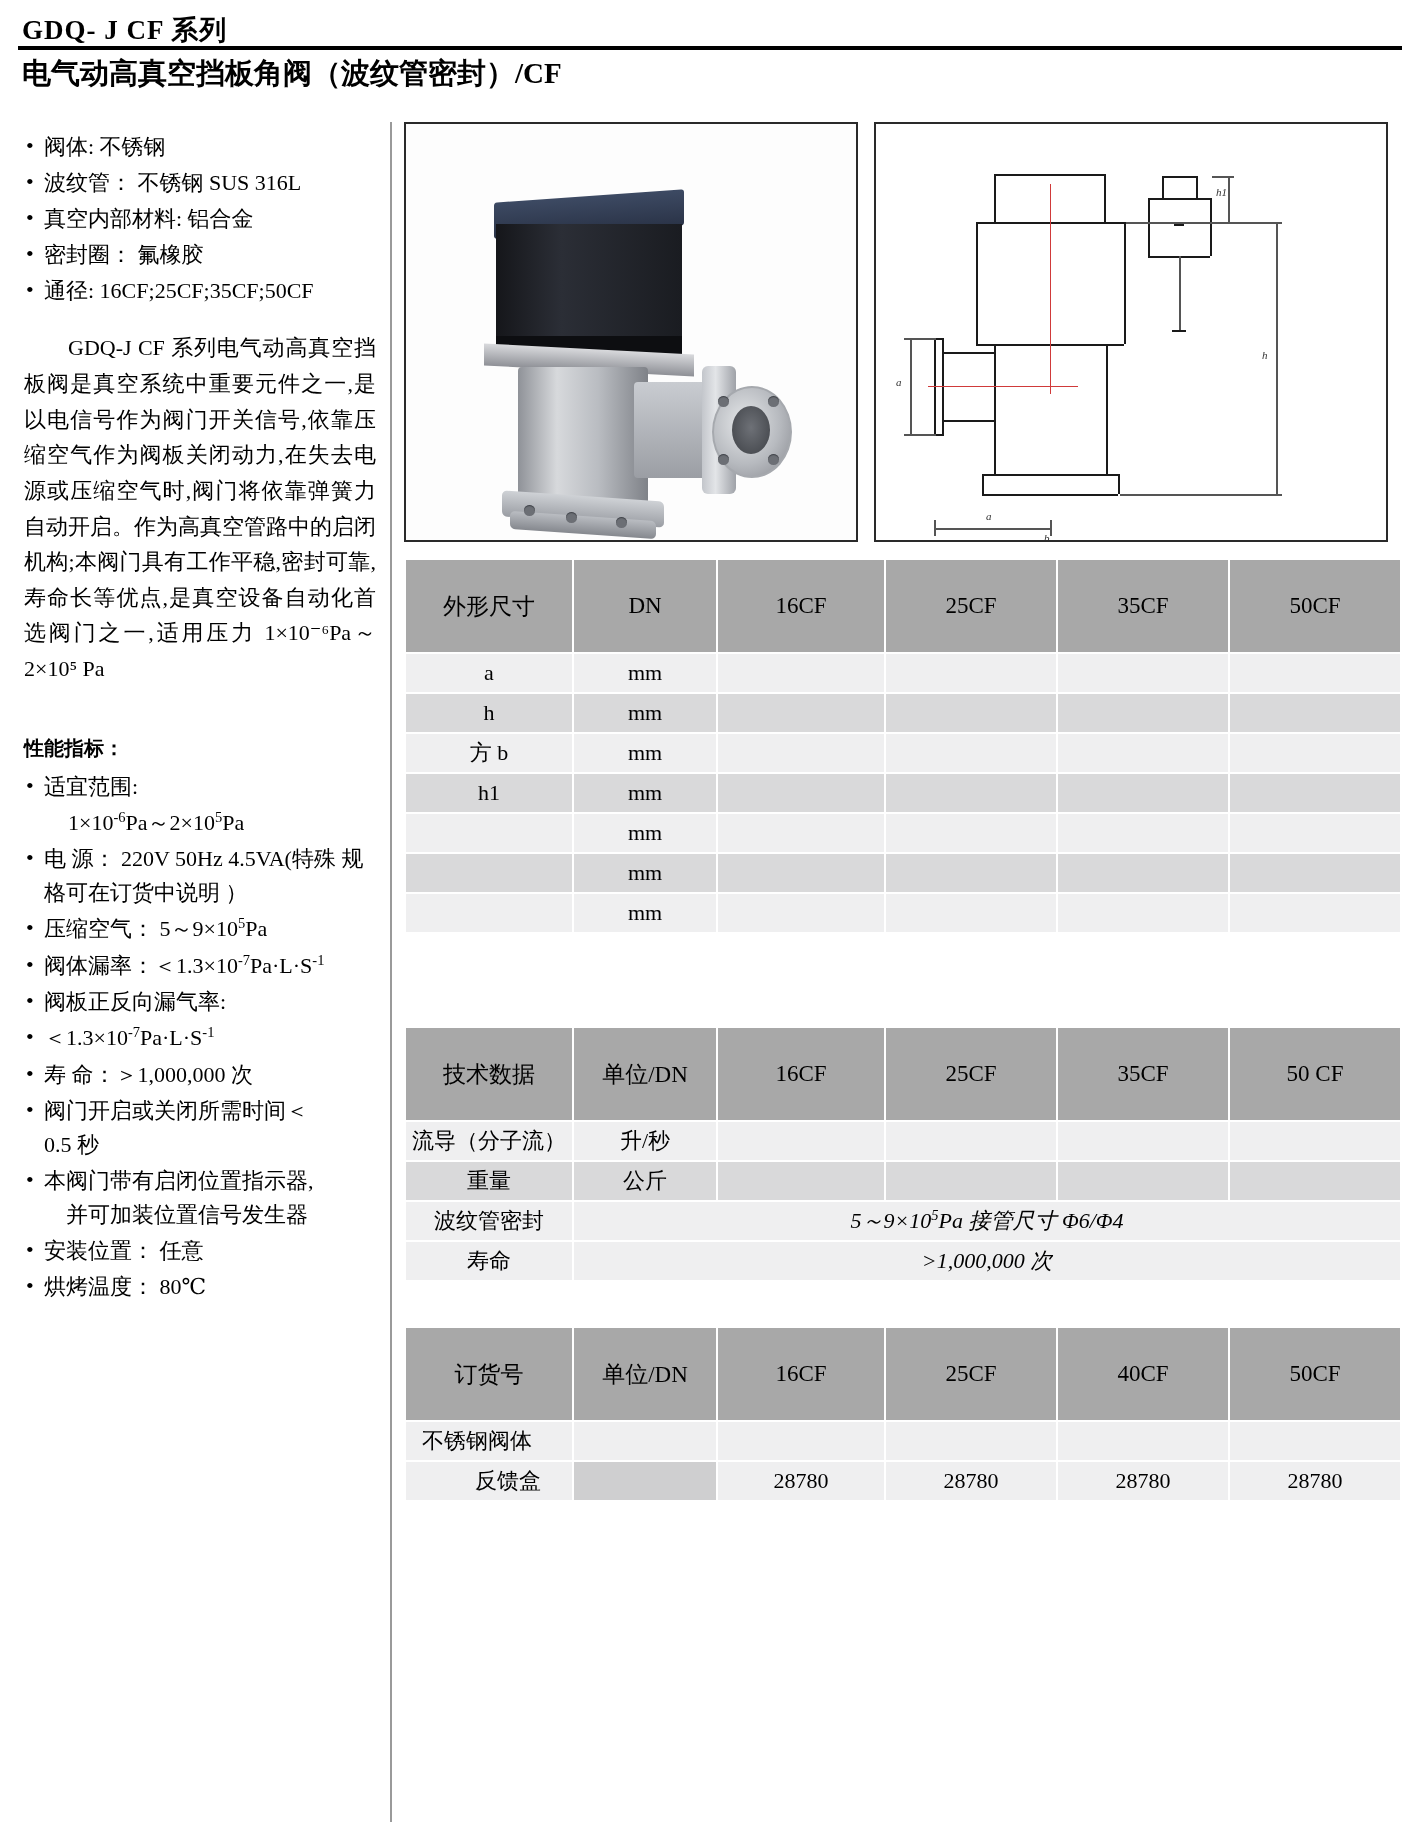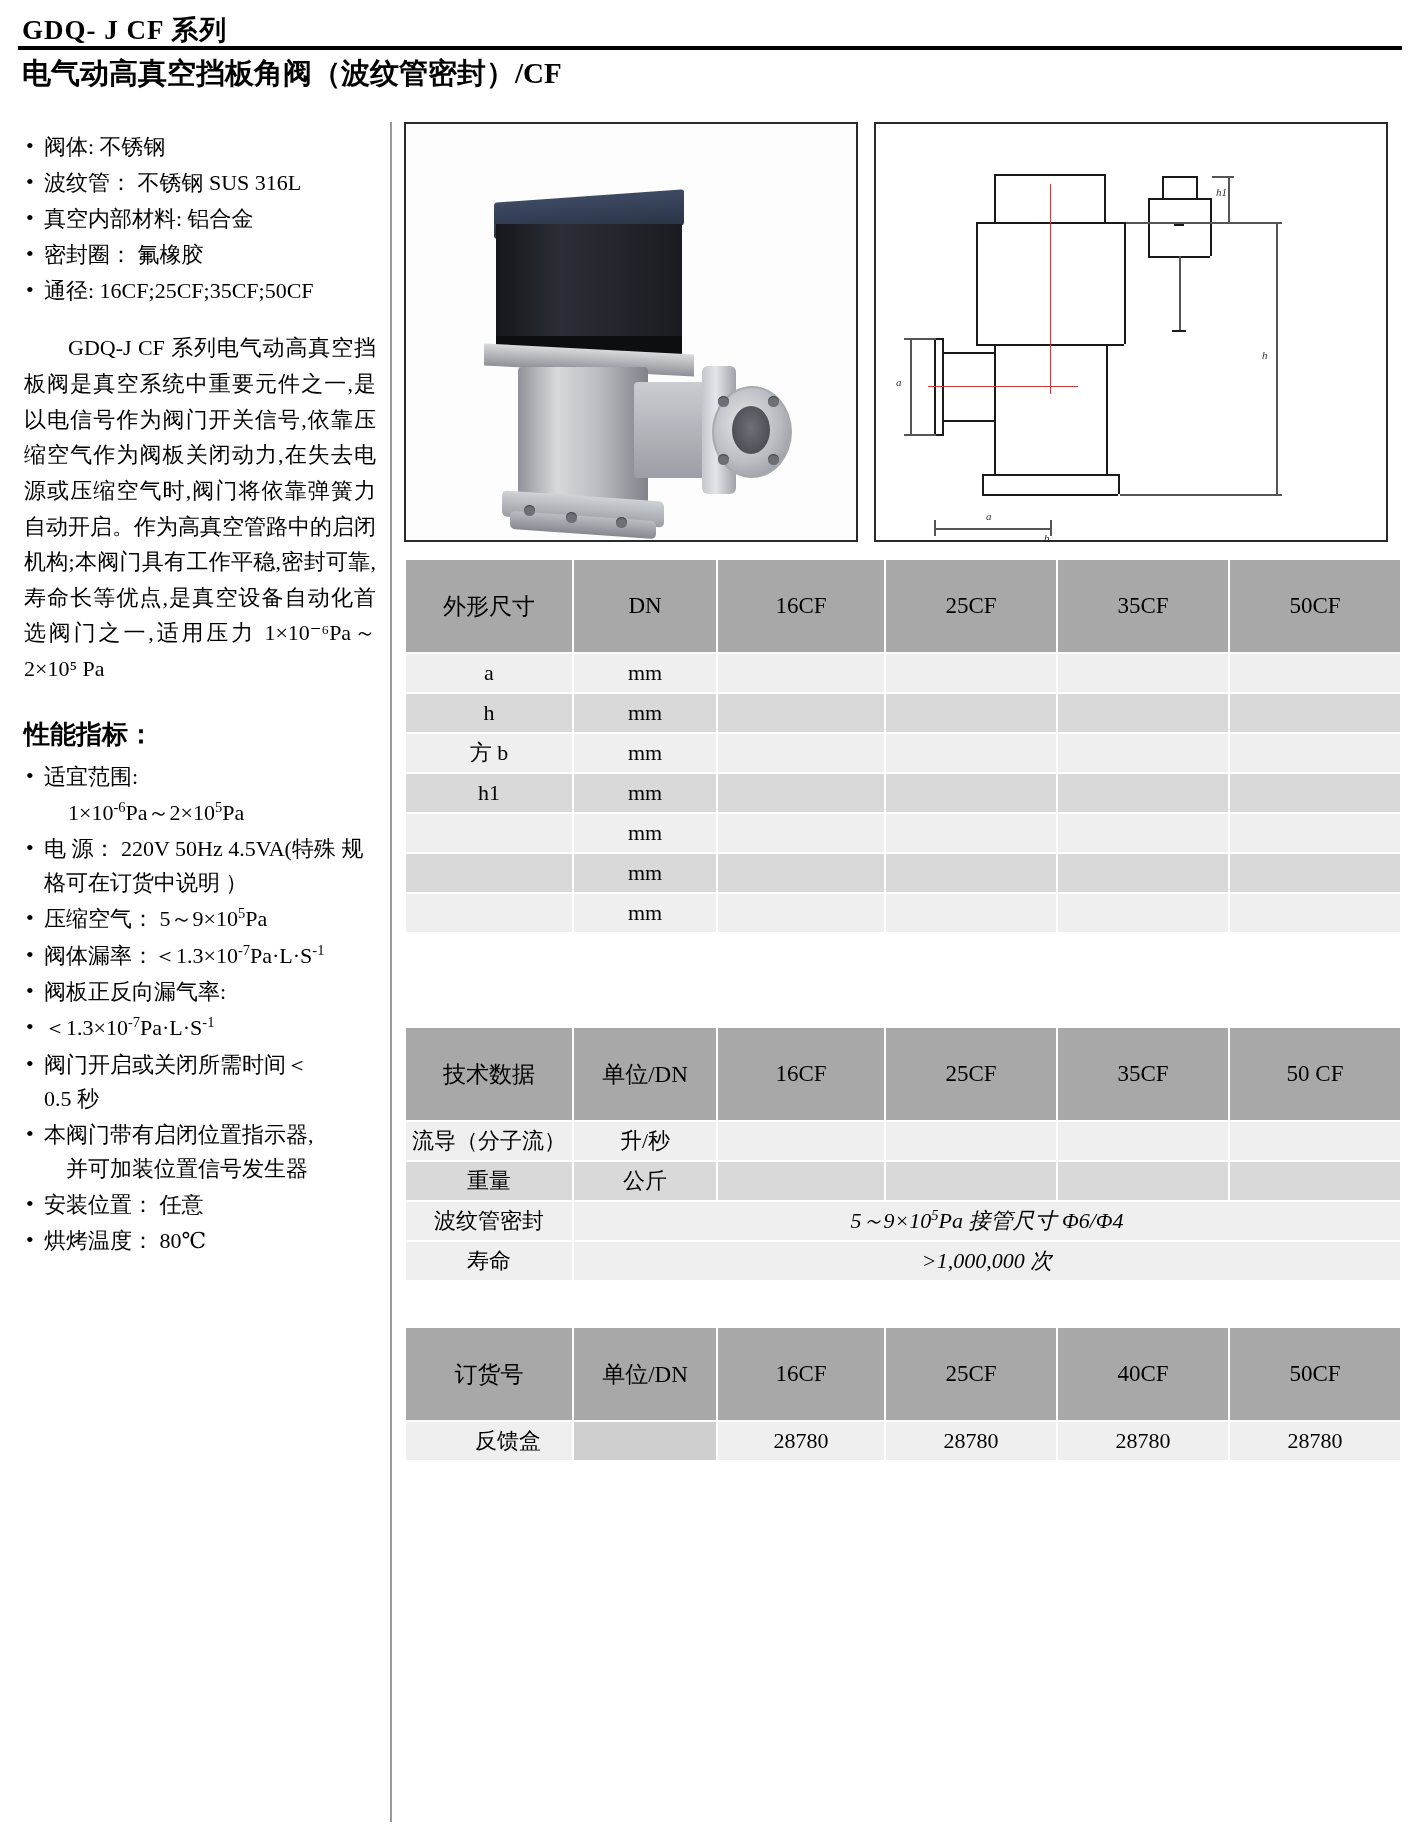--- a/index.html
+++ b/index.html
@@ -87,23 +87,23 @@
   li.nobullet { padding-left: 20px; }
 
   .para {
     font-size: 22px;
     line-height: 1.62;
     margin-top: 22px;
     text-align: justify;
     text-indent: 2em;
   }
   .sect-title {
-    font-size: 26px;
+    font-size: 20px;
     font-weight: bold;
-    margin-top: 30px;
+    margin-top: 48px;
     margin-bottom: 8px;
   }
   sup, sub {
     font-size: 0.66em;
   }
   .indent1 { padding-left: 44px !important; }
   .indent1:before { content: "" !important; }
 
   
   .right-col {
@@ -317,20 +317,21 @@
       </li>
       <li>
         阀体漏率：＜1.3×10<sup>-7</sup>Pa·L·S<sup>-1</sup>
       </li>
       <li>
         阀板正反向漏气率:
       </li>
       <li class="nobullet">
         ＜1.3×10<sup>-7</sup>Pa·L·S<sup>-1</sup>
       </li>
+      <li>寿 命：＞1,000,000 次</li>
       <li>
         阀门开启或关闭所需时间＜<br><span style="padding-left:0px;">0.5 秒</span>
       </li>
       <li>
         本阀门带有启闭位置指示器,<br><span style="padding-left:22px;">并可加装位置信号发生器</span>
       </li>
       <li>安装位置：  任意</li>
       <li>烘烤温度：  80℃</li>
     </ul>
   </div>
@@ -565,20 +566,28 @@
       <tbody>
           <tr>
         <th class="hdrcell">订货号</th>
         <th class="hdrcell">单位/DN</th>
         <th class="hdrcell">16CF</th>
         <th class="hdrcell">25CF</th>
         <th class="hdrcell">40CF</th>
         <th class="hdrcell">50CF</th>
       </tr>
       <tr>
+        <td class="rowlabel" style="text-align:left; padding-left:16px;">不锈钢阀体</td>
+        <td class="cell-l"></td>
+        <td class="cell-l"></td>
+        <td class="cell-l"></td>
+        <td class="cell-l"></td>
+        <td class="cell-l"></td>
+      </tr>
+      <tr>
         <td class="rowlabel" style="text-align:center; padding-left:38px;">反馈盒</td>
         <td class="cell-l grayblock"></td>
         <td class="cell-l">28780</td>
         <td class="cell-l">28780</td>
         <td class="cell-l">28780</td>
         <td class="cell-l">28780</td>
       </tr>
     </tbody>
       </table>
 

